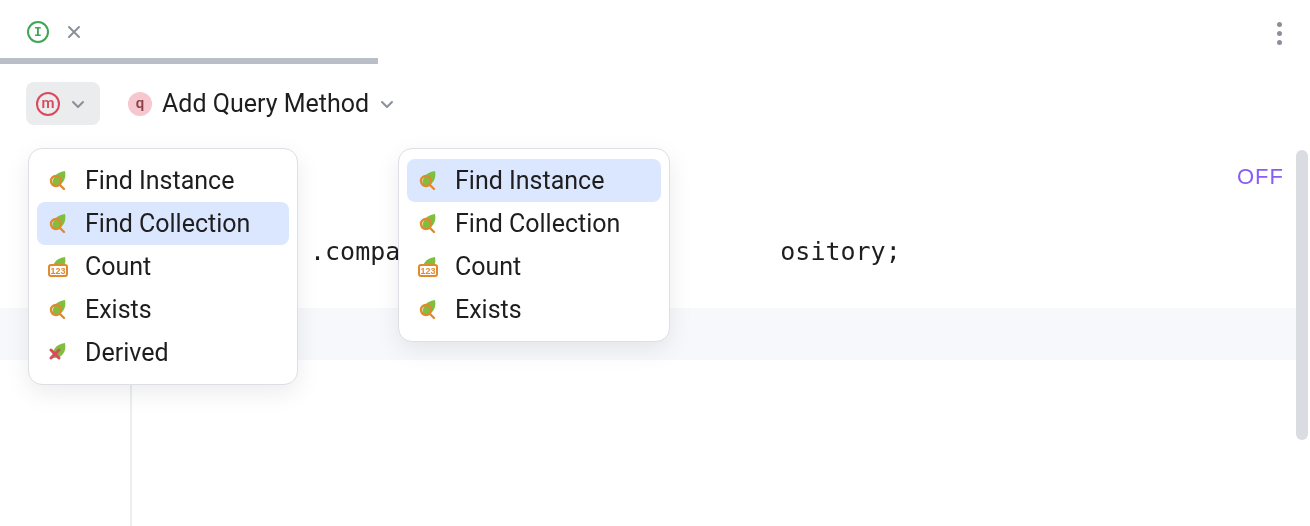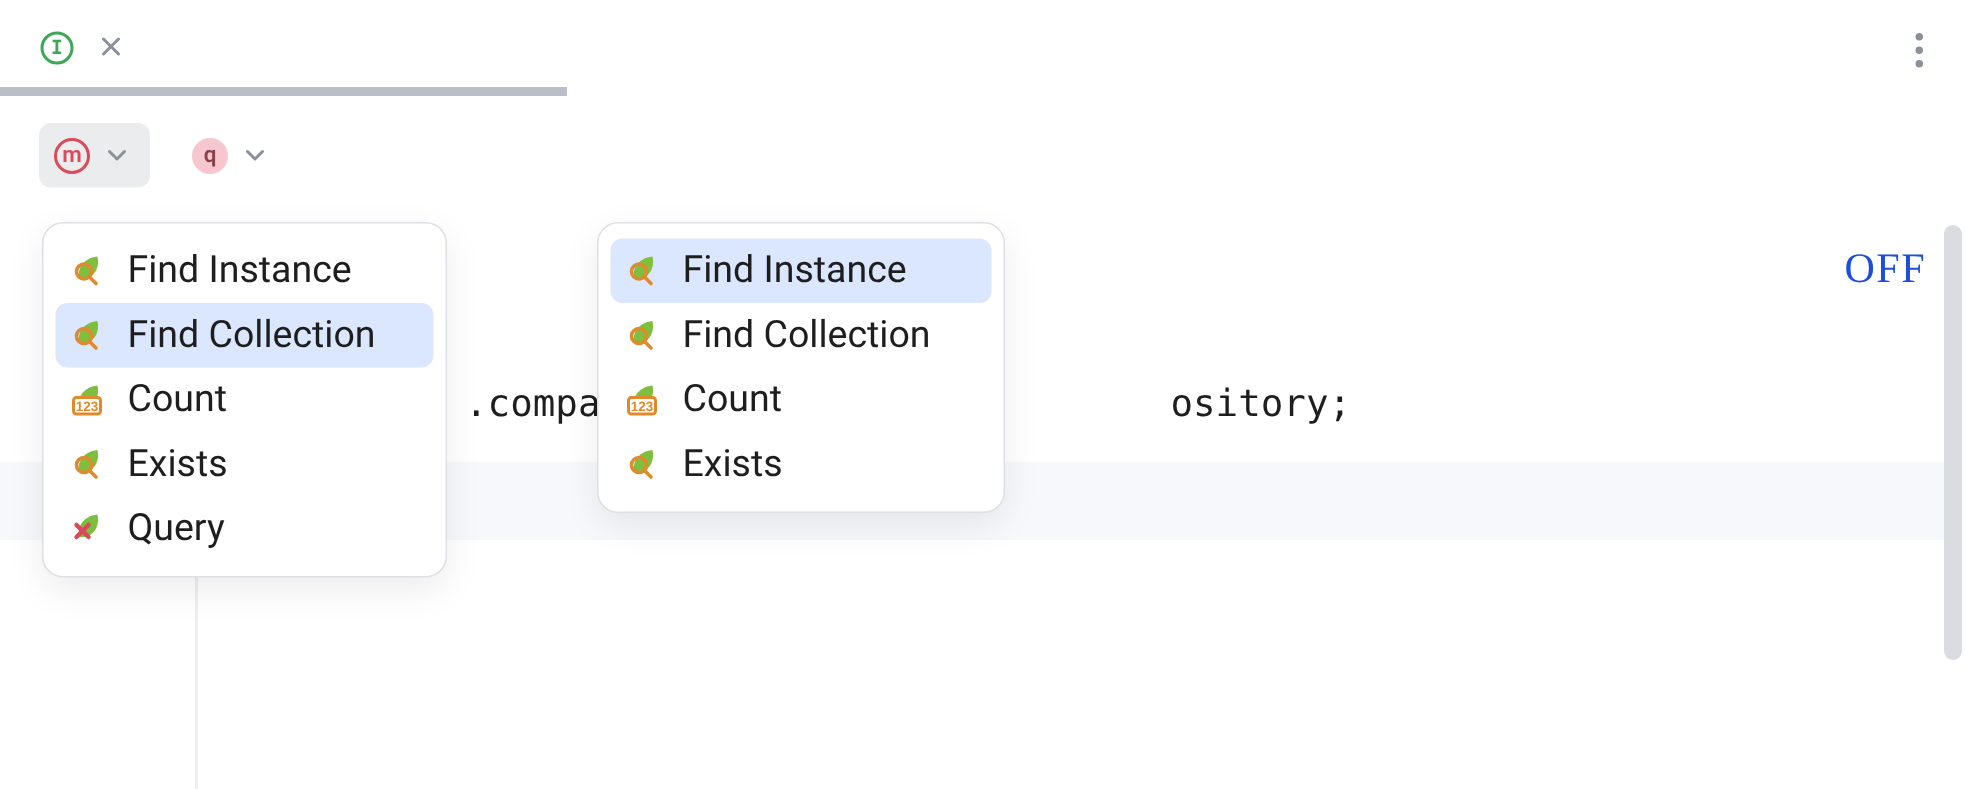--- a/index.html
+++ b/index.html
@@ -126,23 +126,23 @@
     white-space: nowrap;
   }
   .popup-item.sel { background: #dbe6ff; }
 
   .icn { width: 26px; height: 26px; flex: none; }
 
   .off-ind {
     position: absolute;
     right: 26px;
     top: 164px;
-    font-family: Liberation Serif, serif;
-    font-size: 28px;
-    color: #1d4ed8;
+    font-family: Liberation Sans, sans-serif;
+    font-size: 22px;
+    color: #8b5cf6;
     letter-spacing: 1px;
   }
 
   .vscroll {
     position: absolute;
     right: 2px;
     top: 150px;
     width: 12px;
     height: 290px;
     background: #d9dce1;
@@ -178,33 +178,34 @@
   <div class="action-btn pressed">
     <span class="badge-m">m</span>
     <span class="chev">
       <svg viewBox="0 0 16 16" width="16" height="16">
           <path d="M3 6 L8 11 L13 6" stroke="#8a8f99" stroke-width="2" fill="none" stroke-linecap="round" stroke-linejoin="round"></path>
         </svg>
     </span>
   </div>
   <div class="action-btn">
     <span class="badge-q">q</span>
+    <span>Add Query Method</span>
     <span class="chev">
       <svg viewBox="0 0 16 16" width="16" height="16">
           <path d="M3 6 L8 11 L13 6" stroke="#8a8f99" stroke-width="2" fill="none" stroke-linecap="round" stroke-linejoin="round"></path>
         </svg>
     </span>
   </div>
 </div>
 
 <div class="editor">
   <div class="gutter"></div>
   <div class="line-bg"></div>
   <div class="code">
-    <div class="code-line" style="margin-top:31px">
+    <div class="code-line" style="margin-top:14px">
       <span class="plain" style="padding-left:170px">.compa</span>
       <span class="plain" style="padding-left:380px">ository;</span>
     </div>
     <div style="height:130px"></div>
     
   </div>
 </div>
 
 <div class="off-ind">OFF</div>
 <div class="vscroll"></div>
@@ -231,21 +232,21 @@
     <div class="popup-item">
       <svg viewBox="0 0 26 26" class="icn">
         <use href="#ic-leaf-search"></use>
       </svg>
       <span>Exists</span>
     </div>
     <div class="popup-item">
       <svg viewBox="0 0 26 26" class="icn">
         <use href="#ic-leaf-x"></use>
       </svg>
-      <span>Query</span>
+      <span>Derived</span>
     </div>
   </div>
 
 <div class="popup" id="popup-query" style="left:398px; top:148px; min-width:272px;">
     <div class="popup-item sel">
       <svg viewBox="0 0 26 26" class="icn">
         <use href="#ic-leaf-search"></use>
       </svg>
       <span>Find Instance</span>
     </div>

